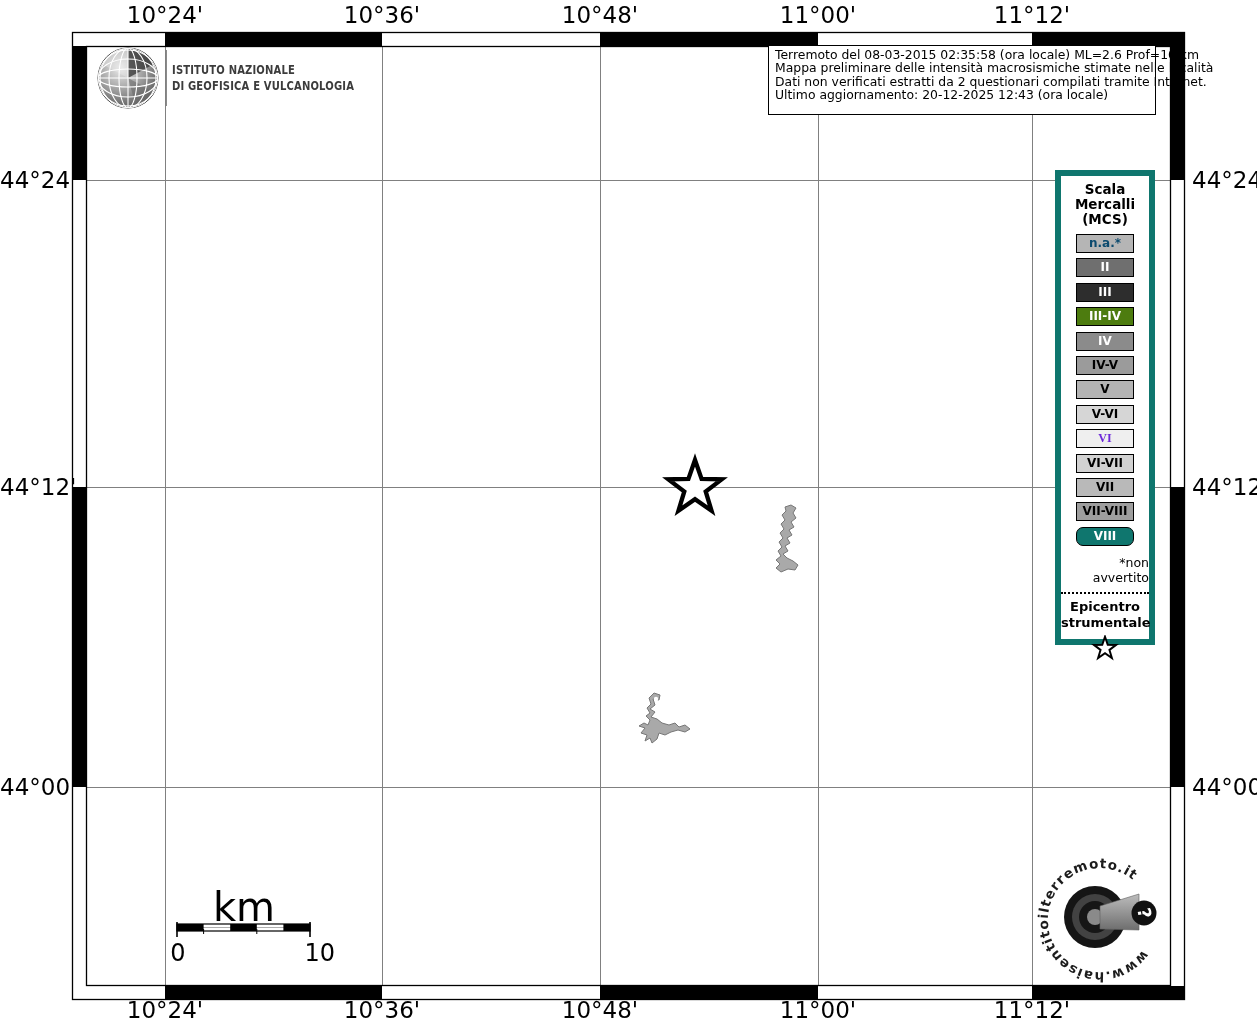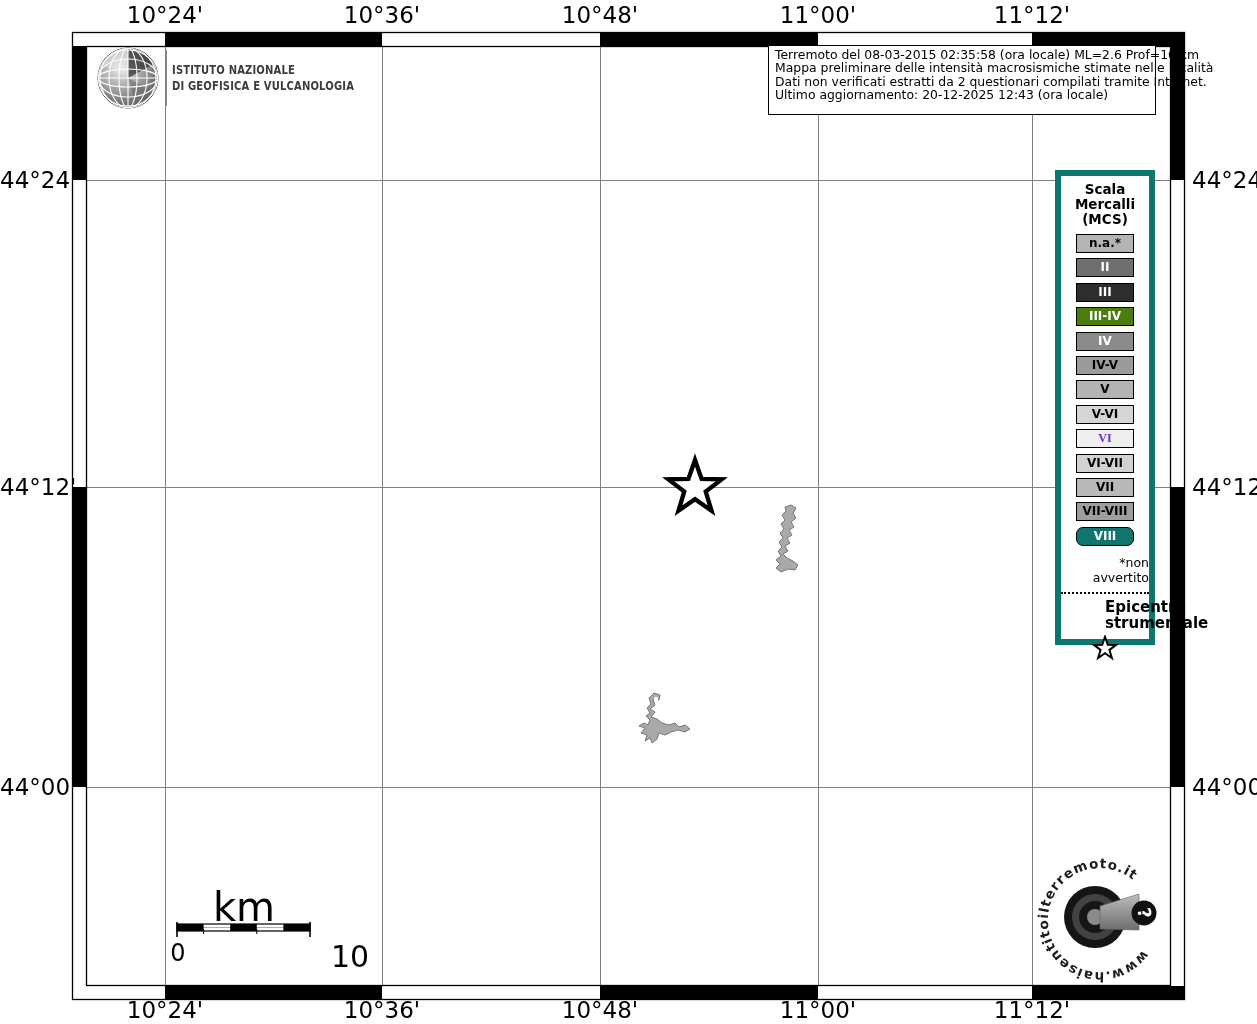--- a/index.html
+++ b/index.html
@@ -26,27 +26,27 @@
 
   
   #legend { position:absolute; left:1055px; top:170px; width:100px; height:475px;
             background:#fff; border:6px solid #0f766e; text-align:center; }
   #legend .title { margin-top:6px; font-size:13.5px; font-weight:700; line-height:15px; }
   #legend .items { margin-top:7px; }
   .mcs-box { width:58px; height:19px; margin:5.4px auto 0 auto; border:1px solid #000;
              font-size:12px; font-weight:700; line-height:17px; }
   #legend .footnote { margin-top:9px; font-size:12.5px;text-align:right; }
   #legend .dotted-sep { width:88px; margin:7px auto 5px auto; border-top:2px dotted #000; height:0; }
-  #legend .epi { font-size:15px; font-weight:700; line-height:16px;margin-left:44px; }
+  #legend .epi { font-size:13px; font-weight:700; line-height:16px; }
   #legend .star-wrap { margin-top:4px; }
 
   
   #km-label { position:absolute; left:194px; top:884px; width:100px; text-align:center; font-size:40px; }
   #sb-zero  { position:absolute; left:158px; top:939px; width:40px; text-align:center; font-size:24px; }
-  #sb-ten   { position:absolute; left:291px; top:939px; width:44px; text-align:left; font-size:30px;margin-left:40px; }
+  #sb-ten   { position:absolute; left:291px; top:939px; width:44px; text-align:right; font-size:24px; }
 </style>
 </head>
 <body>
 
 <svg class="abs" width="1257" height="1024" viewBox="0 0 1257 1024" style="left:0;top:0">
   <defs>
     <path id="starp" d="M0,-26 L6.1,-8.4 L24.7,-8 L9.9,3.2 L15.3,21 L0,10.4 L-15.3,21 L-9.9,3.2 L-24.7,-8 L-6.1,-8.4 Z"></path>
     <linearGradient id="coneg" x1="0" y1="0" x2="0" y2="1">
       <stop offset="0" stop-color="#bdbdbd"></stop>
         <stop offset="1" stop-color="#6e6e6e"></stop>
@@ -185,21 +185,21 @@
 </div>
 
 <div id="legend">
   <div class="title">
     <div>Scala</div>
     <div>Mercalli</div>
     <div>(MCS)</div>
   </div>
   <div class="items">
 
-      <div class="mcs-box" style="background: rgb(181, 181, 181); color: #000000;">n.a.*</div>
+      <div class="mcs-box" style="background: rgb(181, 181, 181); color: #0c4a6e;">n.a.*</div>
 
       <div class="mcs-box" style="background: rgb(111, 111, 111); color: rgb(255, 255, 255);">II</div>
 
       <div class="mcs-box" style="background: rgb(45, 45, 45); color: rgb(255, 255, 255);">III</div>
 
       <div class="mcs-box" style="background: #4d7c0f; color: rgb(255, 255, 255);">III-IV</div>
 
       <div class="mcs-box" style="background: rgb(139, 139, 139); color: rgb(255, 255, 255);">IV</div>
 
       <div class="mcs-box" style="background: rgb(155, 155, 155); color: rgb(0, 0, 0);">IV-V</div>

